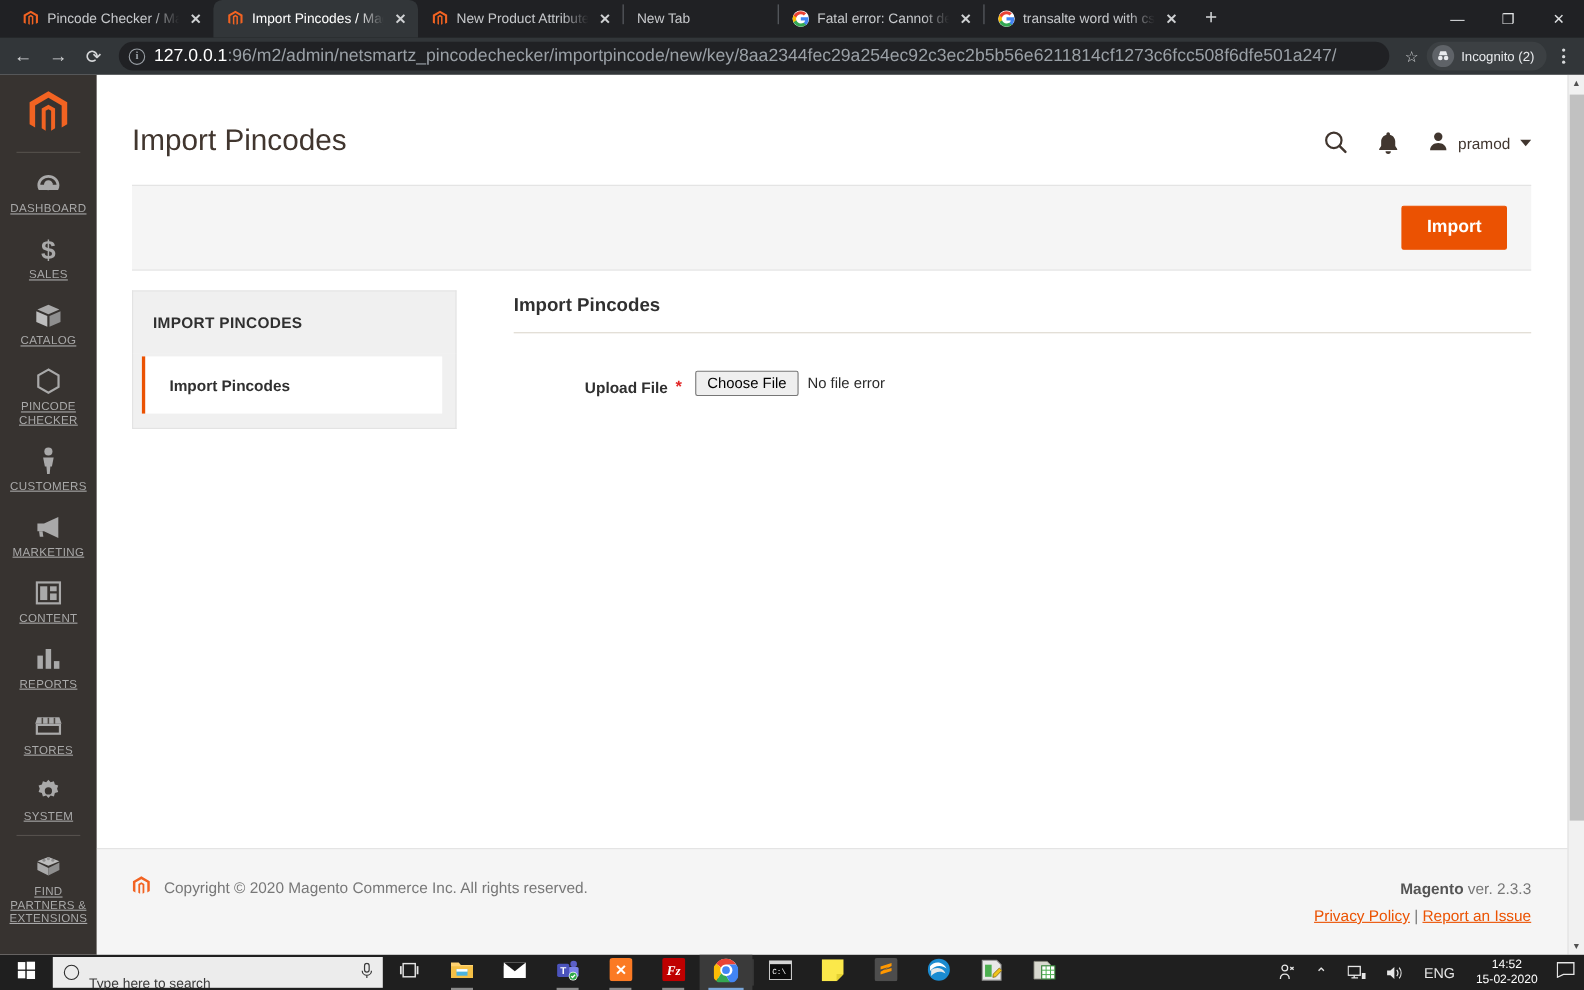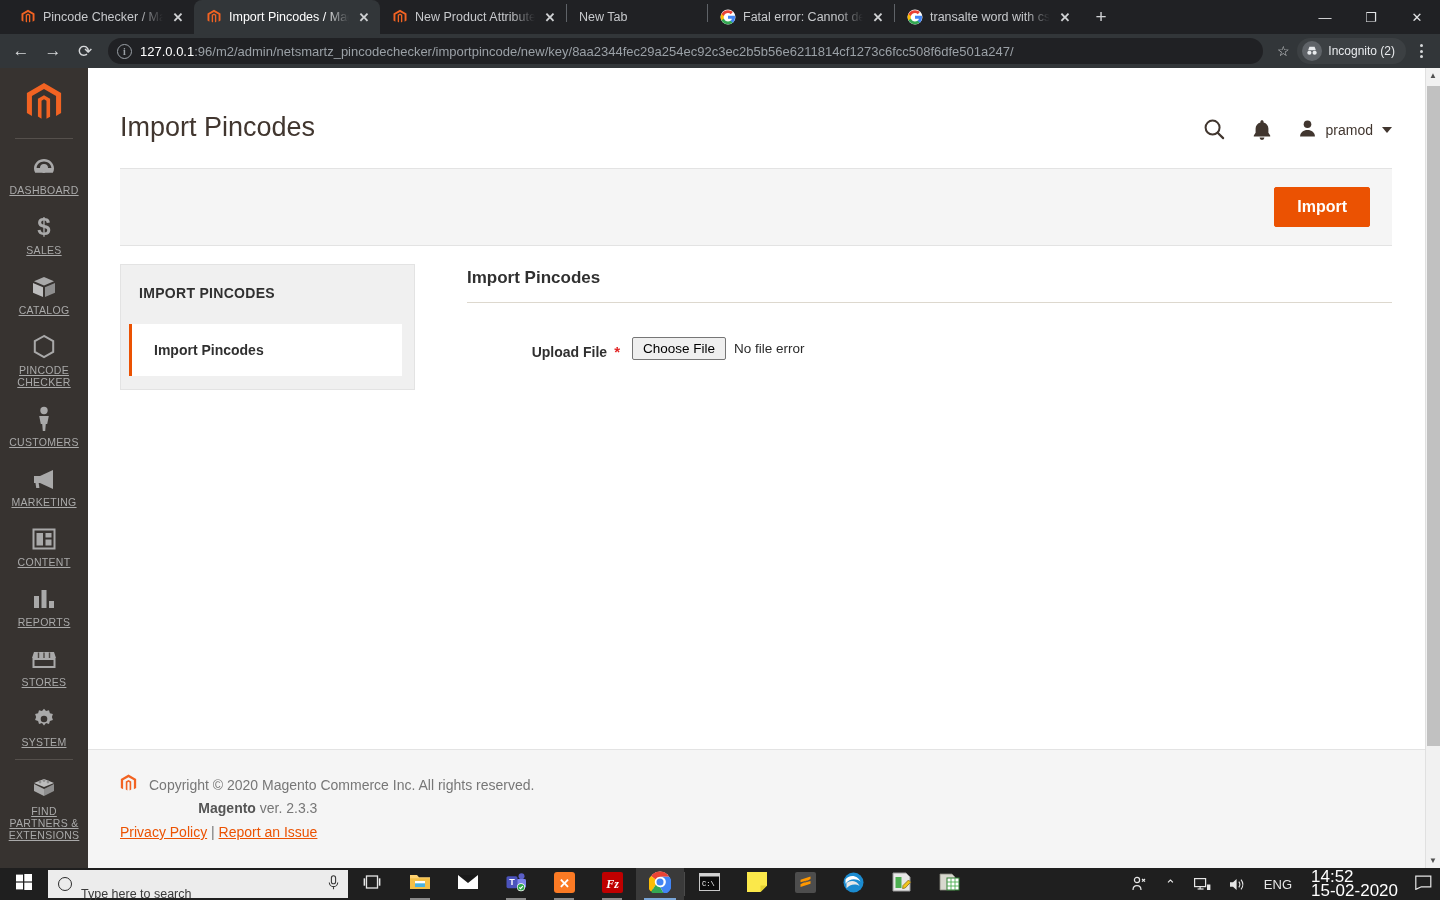--- a/index.html
+++ b/index.html
@@ -66,21 +66,21 @@
     flex: 1; height: 26px; background: #202124; border-radius: 13px;
     display: flex; align-items: center; padding: 0 10px 0 9px; gap: 8px;
     margin: 0 6px; min-width: 0;
   }
   .omnibox .info-ic {
     width: 15px; height: 15px; border: 1.4px solid #9aa0a6; border-radius: 50%;
     display: flex; align-items: center; justify-content: center;
     font-size: 10px; color: #9aa0a6; font-family: "Liberation Serif", serif;
     flex-shrink: 0; font-weight: bold;
   }
-  .url { font-size: 13px; color: #9aa0a6; white-space: nowrap; overflow: hidden; }
+  .url { font-size: 16px; color: #9aa0a6; white-space: nowrap; overflow: hidden; }
   .url .host { color: #ffffff; }
   .star { width: 24px; height: 24px; display:flex; align-items:center; justify-content:center;
           color: #d6d8da; font-size: 14px; flex-shrink: 0; }
   .incognito-pill {
     height: 26px; background: #3c4043; border-radius: 13px;
     display: flex; align-items: center; gap: 6px; padding: 0 11px 0 5px;
     color: #e8eaed; font-size: 12px; flex-shrink: 0;
   }
   .incog-circle {
     width: 20px; height: 20px; border-radius: 50%; background: #5f6368;
@@ -173,21 +173,20 @@
     font-size: 13.5px; padding: 3px 10px; border-radius: 2px;
     font-family: "Liberation Sans", sans-serif;
   }
   .file-name { font-size: 13.5px; color: #2b2b2b; }
 
   
   .admin-footer {
     margin-top: auto; background: #f5f5f5; border-top: 1px solid #e3e3e3;
     padding: 24px 48px 24px 32px; display: flex; align-items: flex-start;
     justify-content: space-between;
-    flex-direction: column;
   }
   .copyright { display: flex; align-items: center; gap: 12px; font-size: 14px; color: #777777; }
   .footer-right { text-align: right; font-size: 14px; color: #777777; line-height: 24px; }
   .footer-right b { color: #555555; }
   .footer-links a { color: #eb5202; text-decoration: underline; }
   .footer-links span { color: #777777; }
 
   
   .pagescroll {
     position: absolute; right: 0; top: 0; width: 15px; height: 800px;
@@ -209,21 +208,21 @@
   }
   .tb-search .srch-o { width: 14px; height: 14px; border: 1.7px solid #2b2b2b; border-radius: 50%; flex-shrink:0; }
   .tb-search .txt { flex: 1; margin-top: 20px; }
   .tb-icon { width: 48px; height: 32px; display: flex; align-items: center; justify-content: center; position: relative; }
   .tb-icon.active { background: #3a3a3a; }
   .tb-icon.active::after { content:''; position:absolute; bottom:0; left:8px; right:8px; height:2px; background:#7aa6d8; }
   .tb-icon.open::after { content:''; position:absolute; bottom:0; left:14px; right:14px; height:2px; background:#8a8a8a; }
   .tb-sep { width: 1px; height: 24px; background: #4a4a4a; }
   .tray { margin-left: auto; display: flex; align-items: center; gap: 0; padding-right: 2px; }
   .tray-ic { padding: 0 9px; height: 32px; display: flex; align-items: center; color: #e6e6e6; font-size: 13px; }
-  .tray-clock { padding: 0 10px; color: #ffffff; font-size: 17px; line-height: 14px; text-align: left; }
+  .tray-clock { padding: 0 10px; color: #ffffff; font-size: 11px; line-height: 14px; text-align: center; }
   .tray-action { width: 30px; height: 32px; display: flex; align-items: center; justify-content: center; }
 </style>
 </head>
 <body>
 
 <div class="browser">
 
   <div class="tabstrip">
 
     <div class="tab">

